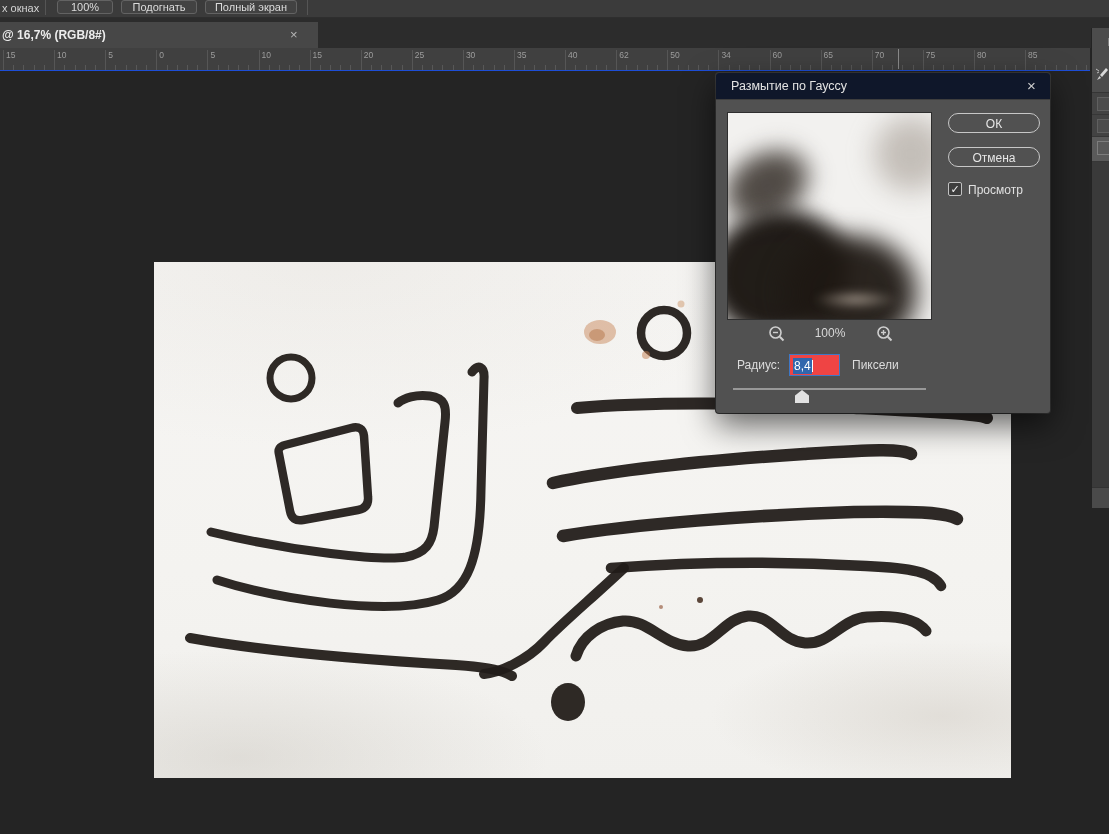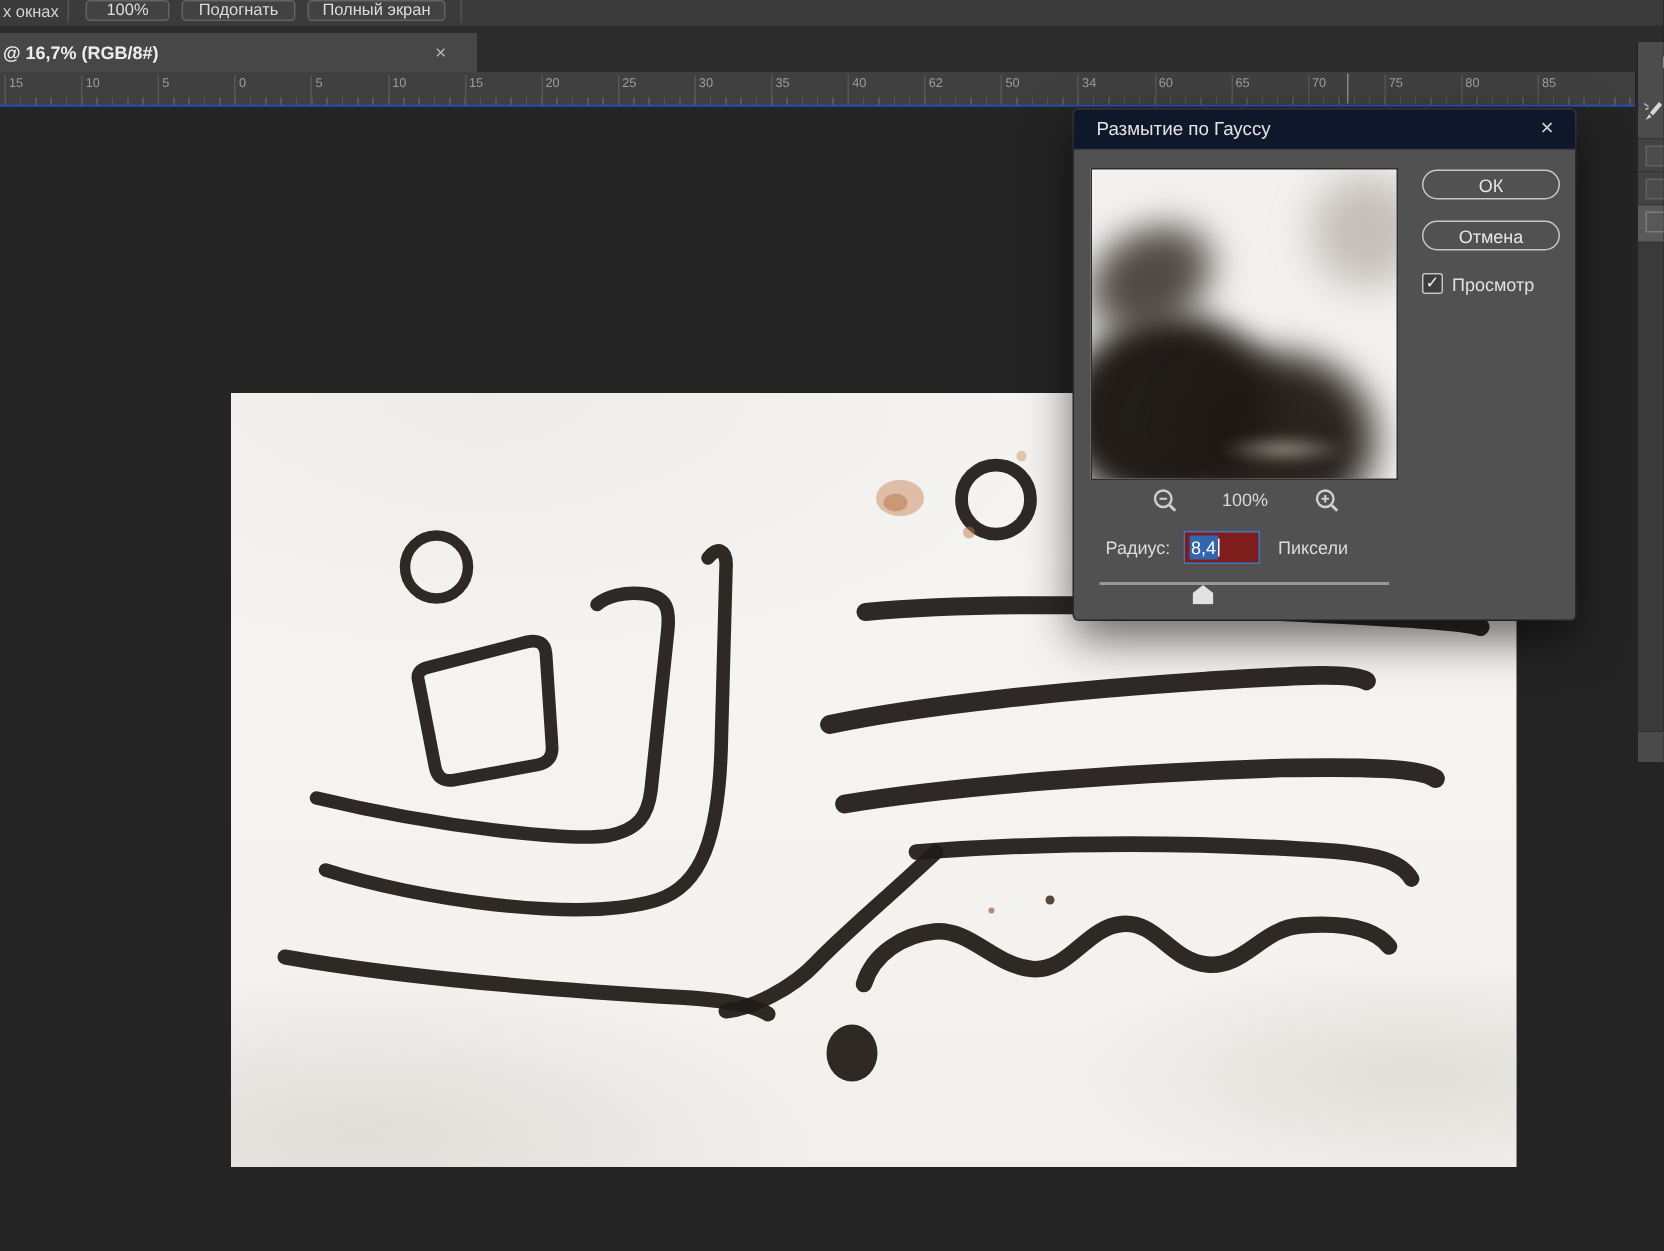--- a/index.html
+++ b/index.html
@@ -70,21 +70,21 @@
   .pv2{left:8%;top:42%;width:105%;height:90%;background:radial-gradient(closest-side,rgba(30,24,19,.95) 48%,rgba(30,24,19,0) 75%);filter:blur(9px);}
   .pv3{left:-18%;top:8%;width:75%;height:55%;background:radial-gradient(closest-side,rgba(40,33,27,.8) 40%,rgba(40,33,27,0) 72%);filter:blur(10px);transform:rotate(-30deg);}
   .pv4{left:55%;top:-15%;width:70%;height:70%;background:radial-gradient(closest-side,rgba(150,140,130,.5) 30%,rgba(150,140,130,0) 70%);filter:blur(10px);}
   .pv-streak{position:absolute;left:42%;top:86%;width:42%;height:9%;border-radius:50%;
      background:radial-gradient(closest-side,rgba(170,158,146,.85),rgba(170,158,146,0));filter:blur(4px);}
   #zoom-row{position:absolute;left:0;top:252px;width:228px;height:18px;}
   .mag{position:absolute;top:0;}
   #zoom-pct{position:absolute;left:81px;top:1px;width:66px;text-align:center;font-size:12px;color:#d8d8d8;}
   #radius-row{position:absolute;left:0;top:281px;width:334px;height:24px;}
   #radius-label{position:absolute;left:21px;top:4px;font-size:12px;color:#dcdcdc;}
-  #radius-input{position:absolute;left:73px;top:0;width:51px;height:22px;background:#7f1d1d;border:1.5px solid #3d77c5;box-sizing:border-box;line-height:19px;padding-left:3px;}
+  #radius-input{position:absolute;left:73px;top:0;width:51px;height:22px;background:#ef4444;border:1.5px solid #3d77c5;box-sizing:border-box;line-height:19px;padding-left:3px;}
   #radius-input .sel{background:#3166ad;color:#ffffff;font-size:12px;padding:1px 1px;}
   #radius-input .caret{display:inline-block;width:1px;height:12px;background:#fff;vertical-align:-2px;}
   #units-label{position:absolute;left:136px;top:4px;font-size:12px;color:#dcdcdc;}
   #slider-track{position:absolute;left:17px;top:315px;width:193px;height:2px;background:#989898;}
   #slider-handle{position:absolute;left:79px;top:317px;width:14px;height:13px;background:#e2e2e2;
      clip-path:polygon(50% 0,100% 42%,100% 100%,0 100%,0 42%);}
   .ps-btn{position:absolute;left:232px;width:92px;height:20px;border:1px solid #c7c7c7;border-radius:10px;
      background:transparent;color:#e6e6e6;font-size:12px;text-align:center;line-height:18px;box-sizing:border-box;font-family:inherit;}
   #ok-btn{top:40px;}
   #cancel-btn{top:74px;}

